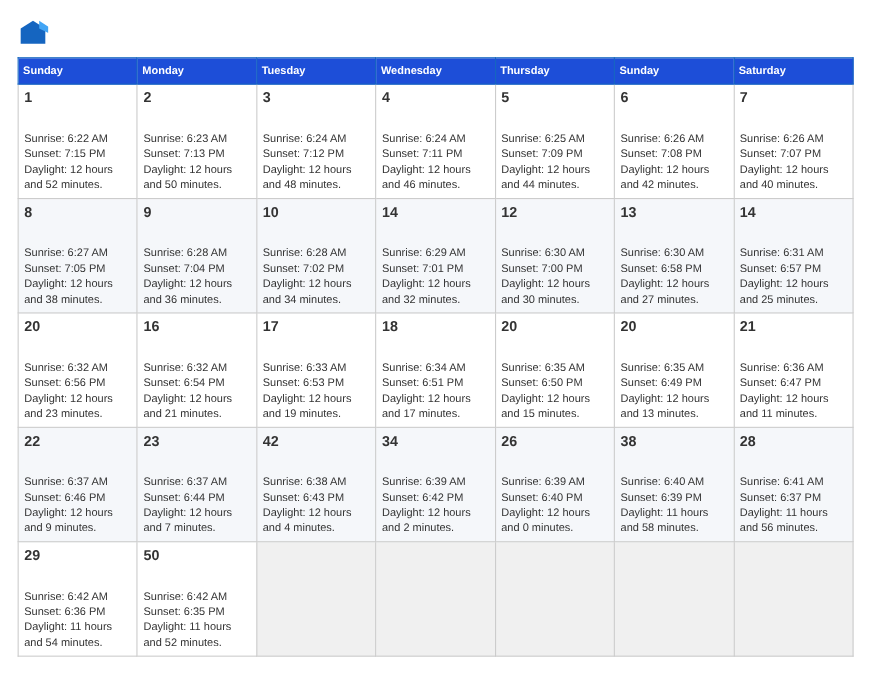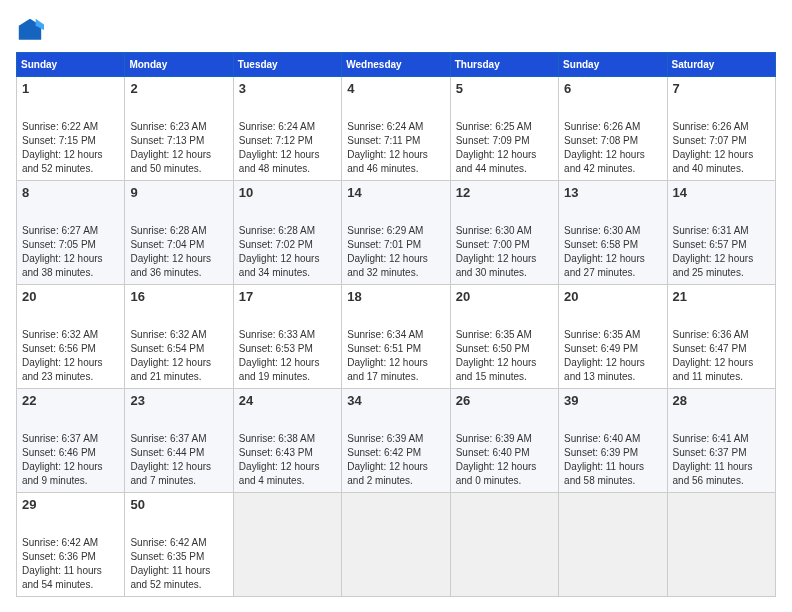--- a/index.html
+++ b/index.html
@@ -304,21 +304,21 @@
         </td>
         <td>
           <span class="day-number">23</span>
         <div class="day-info">
           Sunrise: 6:37 AM<br>
           Sunset: 6:44 PM<br>
           Daylight: 12 hours<br>and 7 minutes.
         </div>
         </td>
         <td>
-          <span class="day-number">24</span>
+          <span class="day-number">42</span>
         <div class="day-info">
           Sunrise: 6:38 AM<br>
           Sunset: 6:43 PM<br>
           Daylight: 12 hours<br>and 4 minutes.
         </div>
         </td>
         <td>
           <span class="day-number">34</span>
         <div class="day-info">
           Sunrise: 6:39 AM<br>
@@ -328,21 +328,21 @@
         </td>
         <td>
           <span class="day-number">26</span>
         <div class="day-info">
           Sunrise: 6:39 AM<br>
           Sunset: 6:40 PM<br>
           Daylight: 12 hours<br>and 0 minutes.
         </div>
         </td>
         <td>
-          <span class="day-number">39</span>
+          <span class="day-number">38</span>
         <div class="day-info">
           Sunrise: 6:40 AM<br>
           Sunset: 6:39 PM<br>
           Daylight: 11 hours<br>and 58 minutes.
         </div>
         </td>
         <td>
           <span class="day-number">28</span>
         <div class="day-info">
           Sunrise: 6:41 AM<br>

